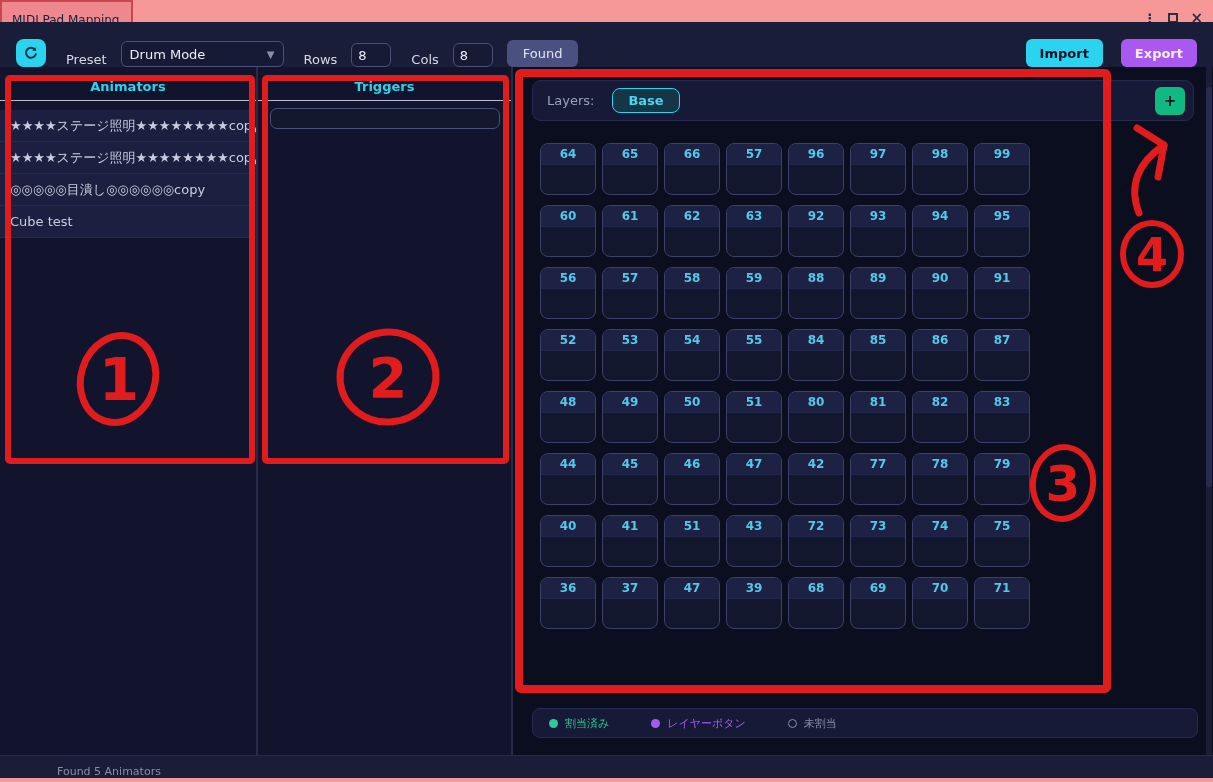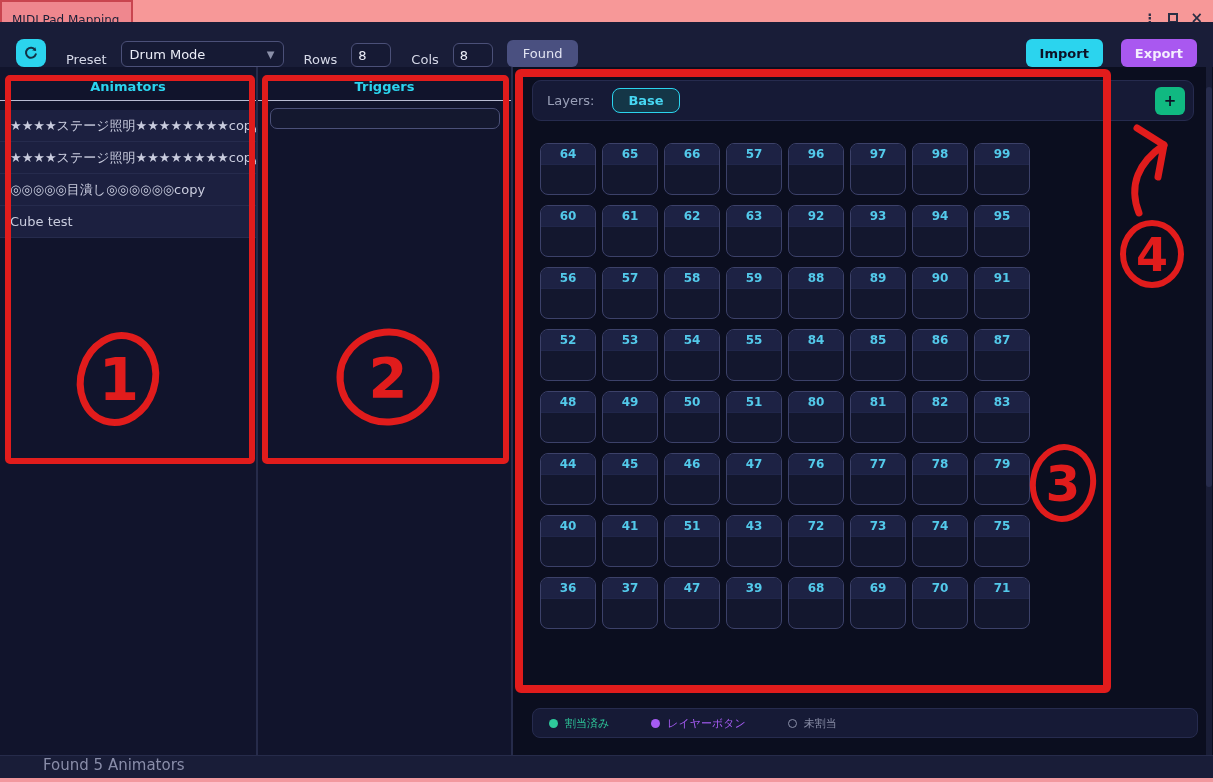--- a/index.html
+++ b/index.html
@@ -49,21 +49,21 @@
   .pad-num { height:21px; background:#1d2244; color:#53c9ea; font-size:12px; font-weight:700; text-align:center; line-height:21px; border-bottom:1px solid #20264a; }
 
   .legend-bar { position:absolute; left:19px; top:641px; width:666px; height:30px; background:#161a36; border:1px solid #262b4e; border-radius:8px; display:flex; align-items:center; gap:42px; padding:14px 16px; }
   .legend-item { display:flex; align-items:center; gap:7px; font-size:11px; }
   .legend-dot { width:9px; height:9px; border-radius:50%; }
 
   .scroll-track { position:absolute; right:1px; top:0; width:6px; height:688px; background:#191d36; }
   .scroll-thumb { position:absolute; right:0; top:20px; width:6px; height:400px; background:#272c4c; border-radius:3px; }
 
   
-  .statusbar { position:absolute; left:0; top:755px; width:1213px; height:23px; background:#191d38; border-top:1px solid #262b4a; color:#898da9; font-size:15px; display:flex; align-items:flex-start; padding-left:43px; }
+  .statusbar { position:absolute; left:0; top:755px; width:1213px; height:23px; background:#191d38; border-top:1px solid #262b4a; color:#898da9; font-size:11px; display:flex; align-items:flex-end; padding-left:57px; }
   .bottom-edge { position:absolute; left:0; top:778px; width:1213px; height:4px; background:#f2989e; }
 
   
   .annotations { position:absolute; left:0; top:0; width:1213px; height:782px; pointer-events:none; z-index:50; }
   .ann-stroke { fill:none; stroke:#e11c1c; stroke-linecap:round; stroke-linejoin:round; }
   .ann-num { fill:#e11c1c; font-family:"DejaVu Sans",sans-serif; font-weight:700; text-anchor:middle; }
 </style>
 </head>
 <body>
 
@@ -251,21 +251,21 @@
         <div class="pad">
           <div class="pad-num">45</div>
         </div>
         <div class="pad">
           <div class="pad-num">46</div>
         </div>
         <div class="pad">
           <div class="pad-num">47</div>
         </div>
         <div class="pad">
-          <div class="pad-num">76</div>
+          <div class="pad-num">42</div>
         </div>
         <div class="pad">
           <div class="pad-num">77</div>
         </div>
         <div class="pad">
           <div class="pad-num">78</div>
         </div>
         <div class="pad">
           <div class="pad-num">79</div>
         </div>

